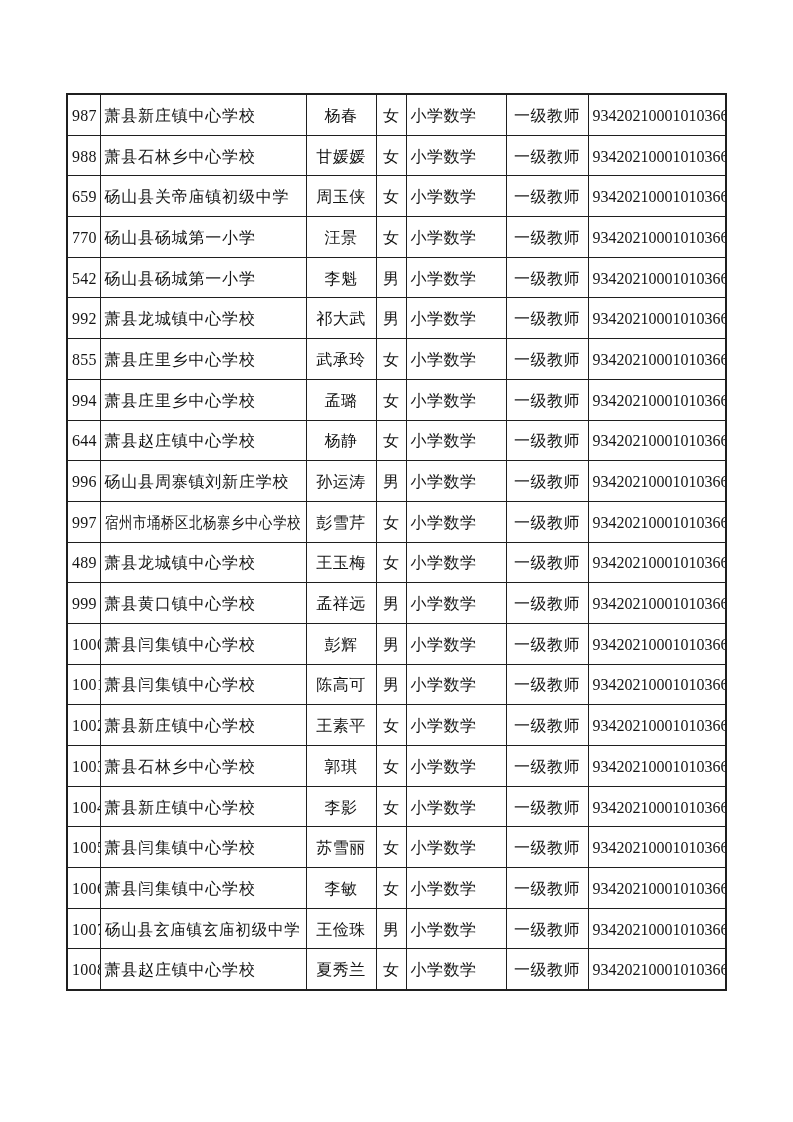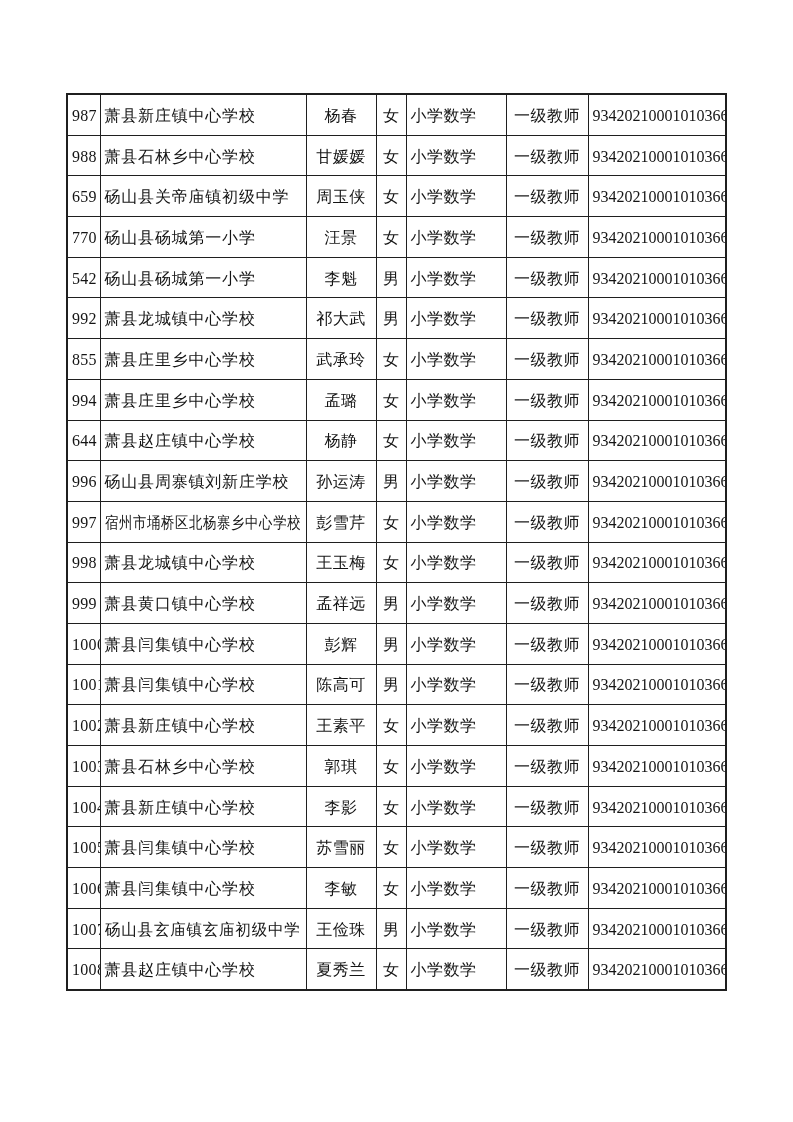--- a/index.html
+++ b/index.html
@@ -184,21 +184,21 @@
         <tr>
     <td class="c-index"><span class="txt">997</span></td>
     <td class="c-school"><span class="txt" style="transform-origin: left center; transform: scaleX(0.834);">宿州市埇桥区北杨寨乡中心学校</span></td>
     <td class="c-name"><span class="txt">彭雪芹</span></td>
     <td class="c-gender"><span class="txt">女</span></td>
     <td class="c-subject"><span class="txt">小学数学</span></td>
     <td class="c-title"><span class="txt">一级教师</span></td>
     <td class="c-certificate_no"><span class="txt">9342021000101036631</span></td>
   </tr>
         <tr>
-    <td class="c-index"><span class="txt">998</span></td>
+    <td class="c-index"><span class="txt">489</span></td>
     <td class="c-school"><span class="txt">萧县龙城镇中心学校</span></td>
     <td class="c-name"><span class="txt">王玉梅</span></td>
     <td class="c-gender"><span class="txt">女</span></td>
     <td class="c-subject"><span class="txt">小学数学</span></td>
     <td class="c-title"><span class="txt">一级教师</span></td>
     <td class="c-certificate_no"><span class="txt">9342021000101036632</span></td>
   </tr>
         <tr>
     <td class="c-index"><span class="txt">999</span></td>
     <td class="c-school"><span class="txt">萧县黄口镇中心学校</span></td>

